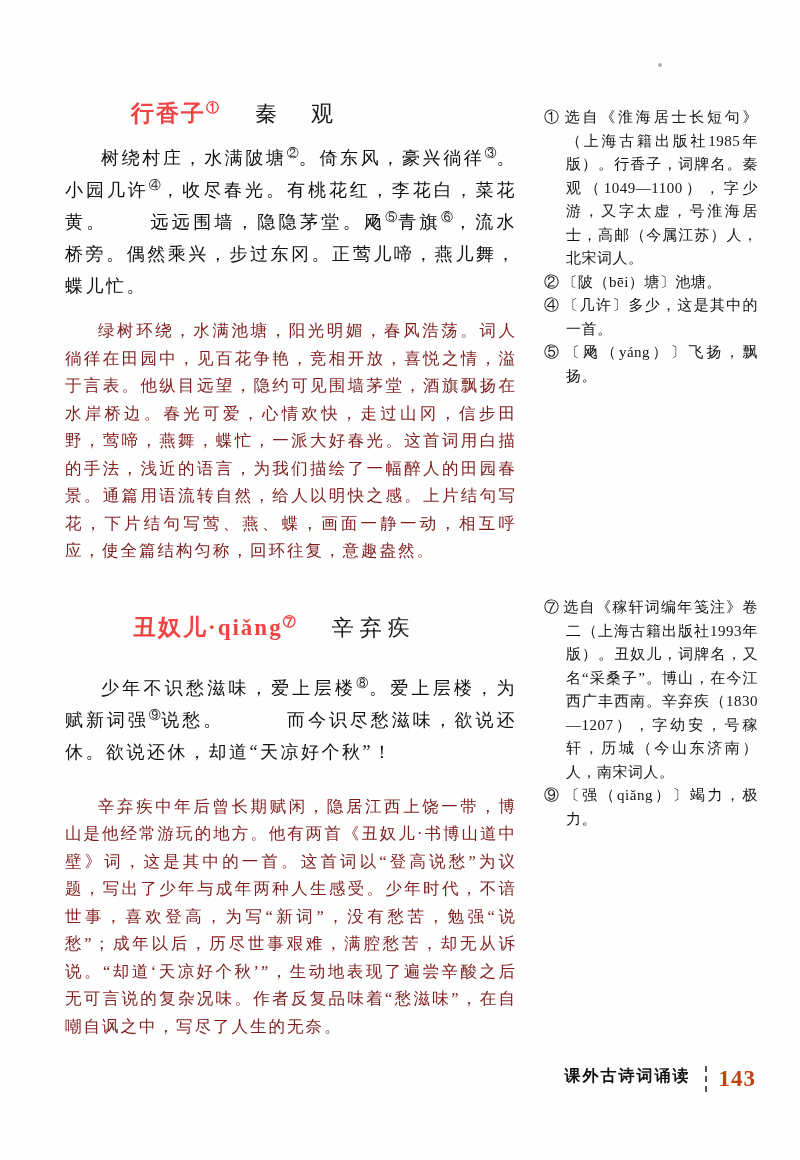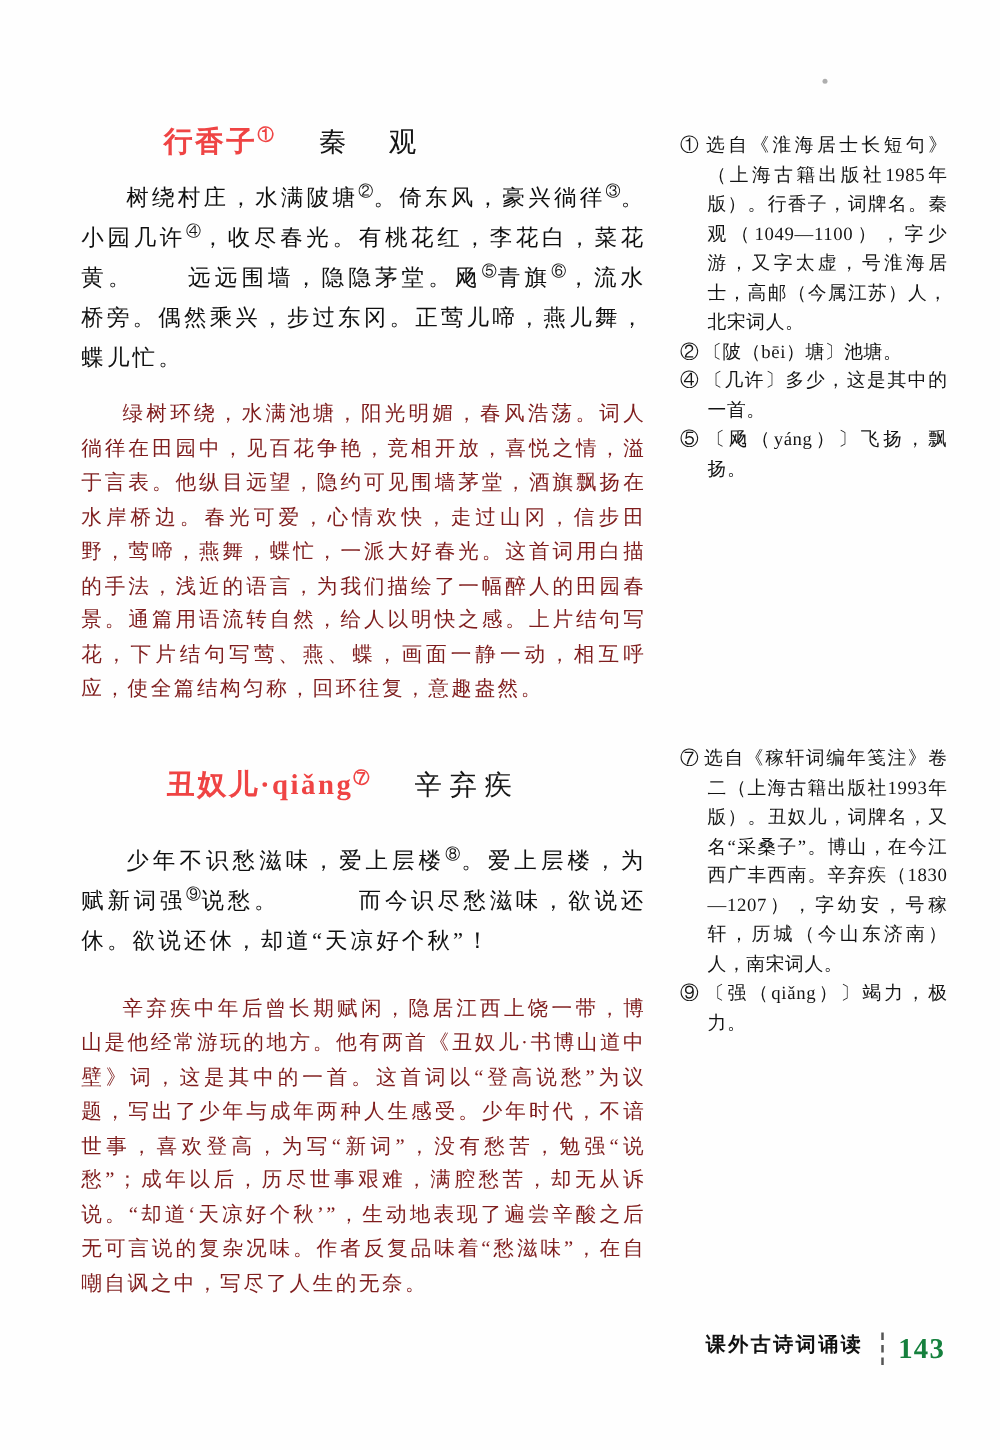--- a/index.html
+++ b/index.html
@@ -64,21 +64,21 @@
     display:flex;white-space:nowrap;
   }
   .footer-section{
     font-size:16px;font-weight:bold;letter-spacing:2px;color:#111;
   }
   .footer-divider{
     width:0;height:26px;border-left:2px dashed #555;
     margin:0 12px 0 14px;
   }
   .footer-page{
-    font-size:23px;font-weight:600;color:#15803d;letter-spacing:1px;
+    font-size:23px;font-weight:600;color:#c2410c;letter-spacing:1px;
   }
 
   
   .artifact-dot{
     position:absolute;left:658px;top:63px;width:4px;height:4px;
     background:#9a9a9a;border-radius:50%;opacity:.8;
   }
 </style>
 </head>
 <body>

